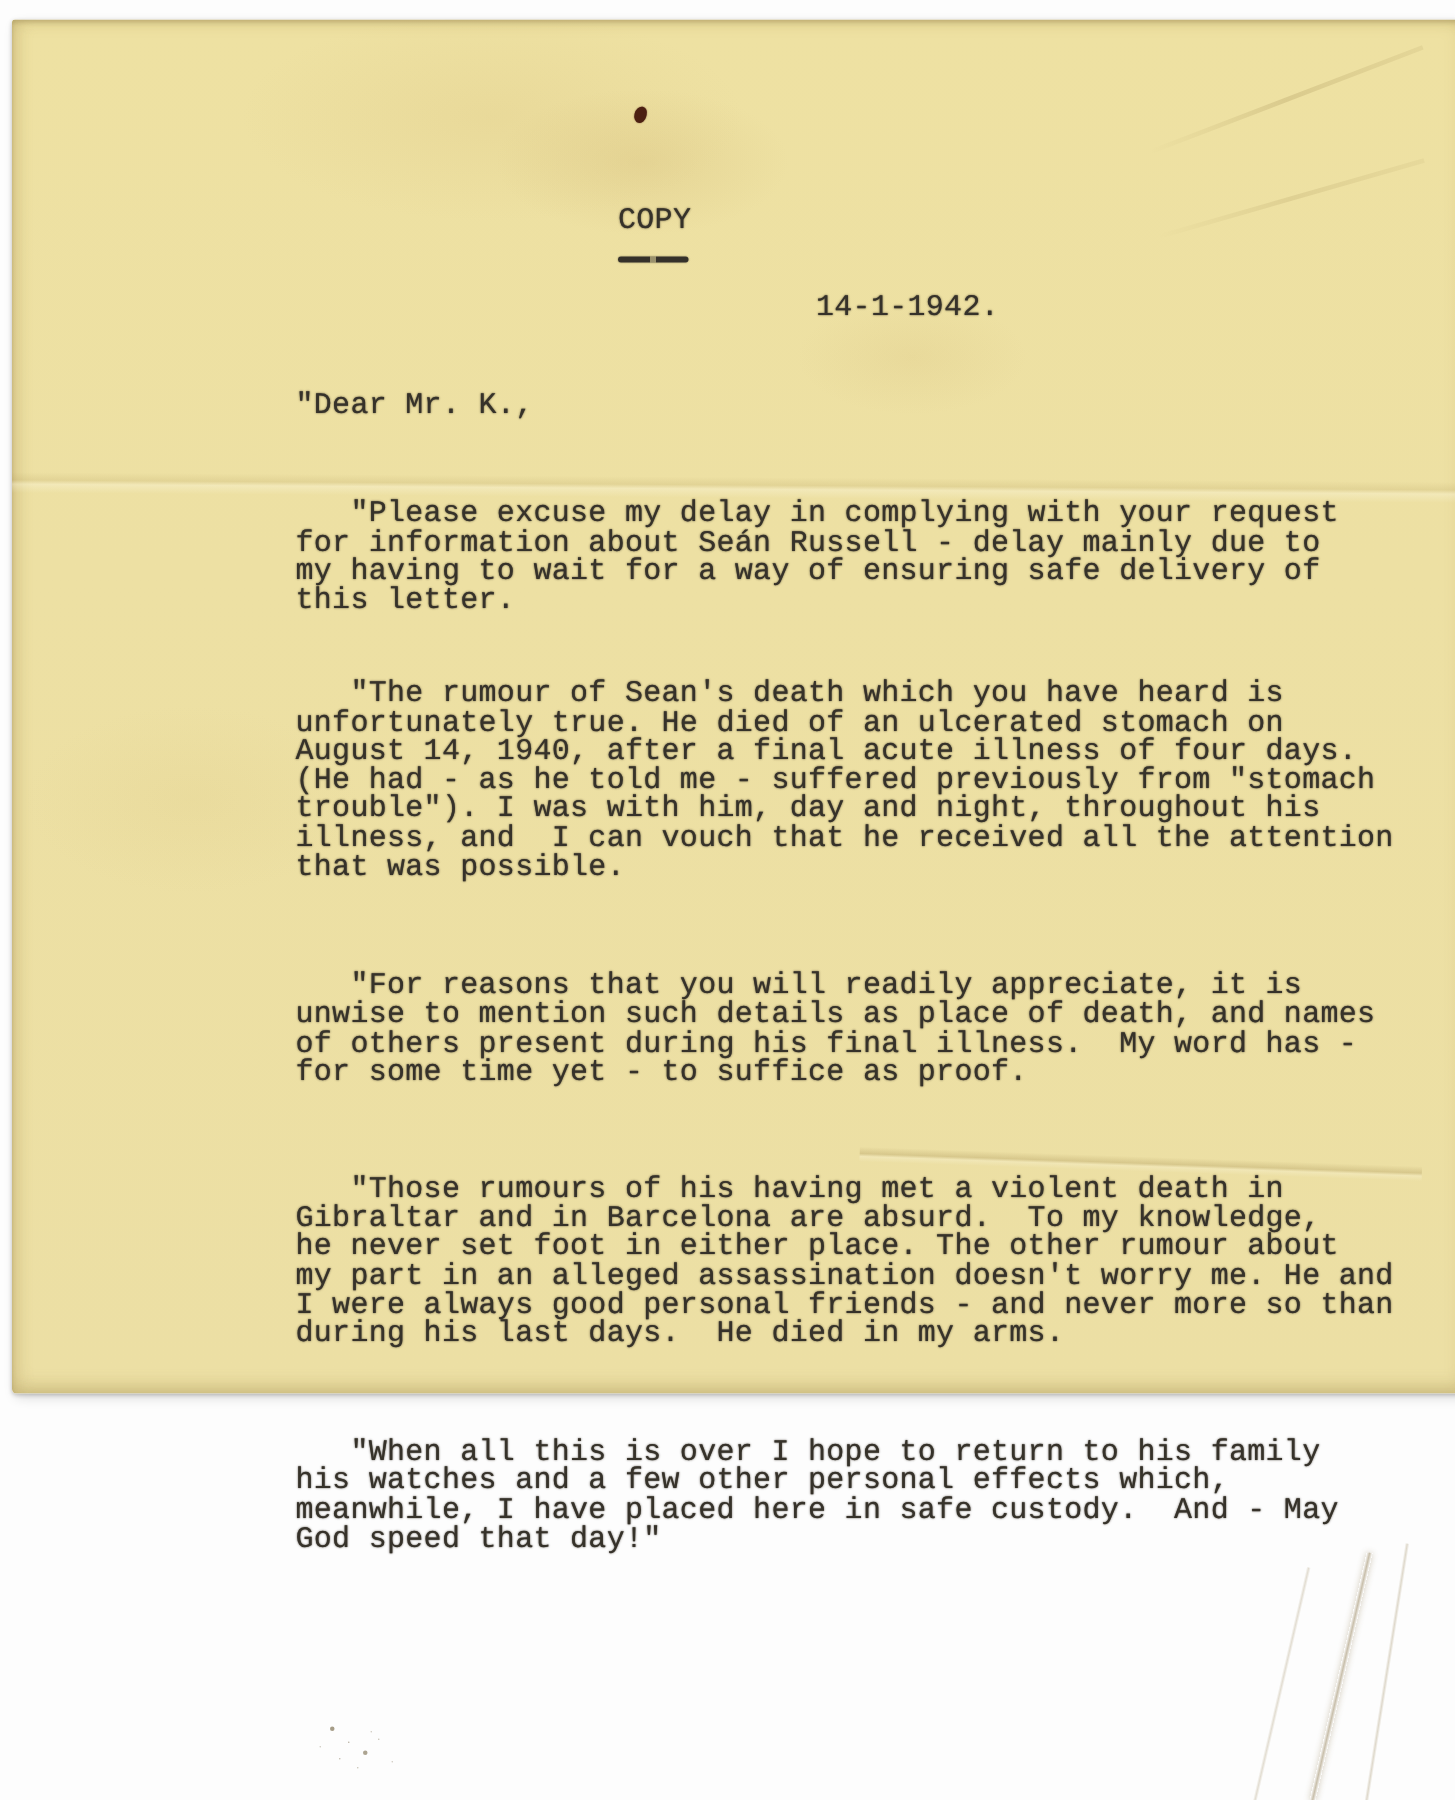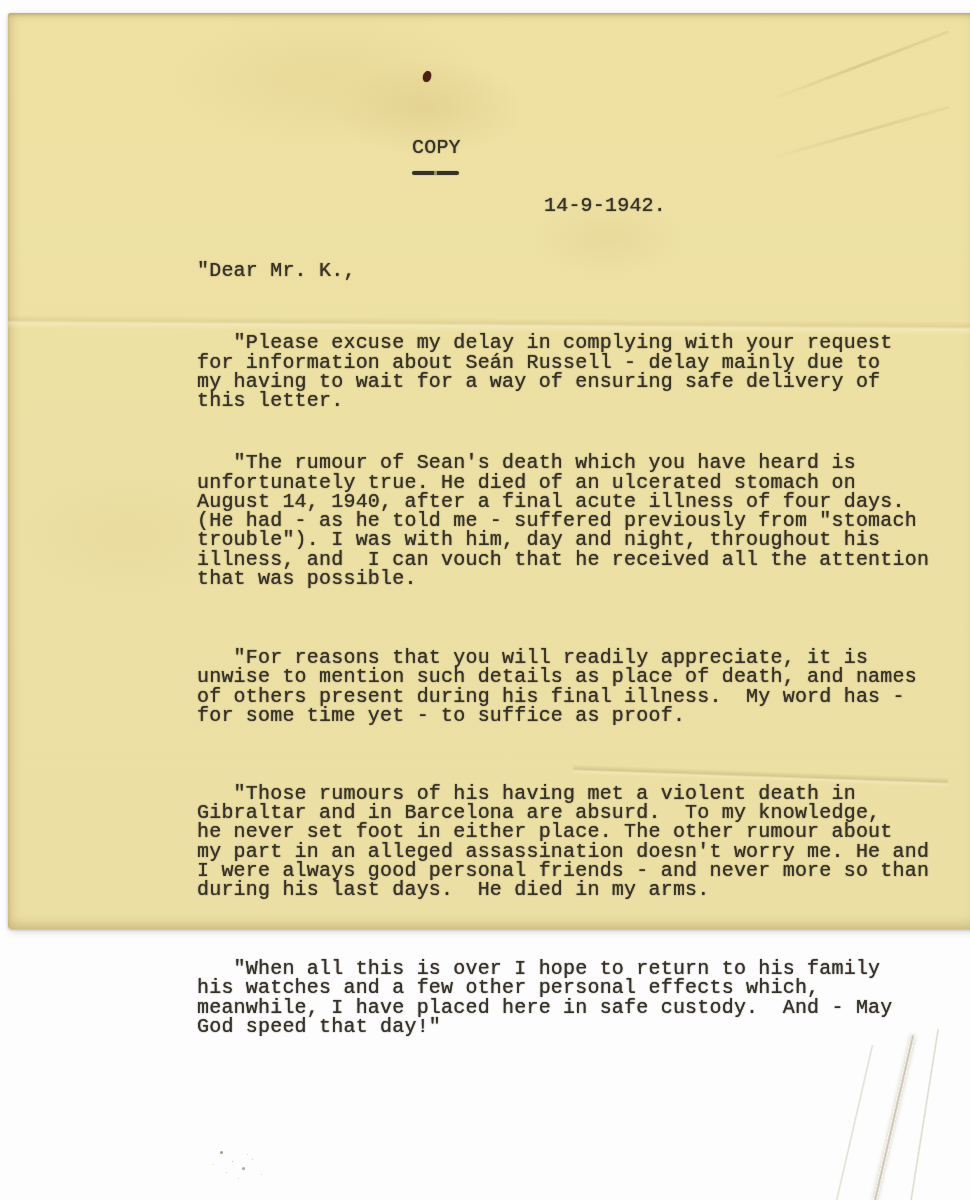--- a/index.html
+++ b/index.html
@@ -139,21 +139,21 @@
     <div class="crease crease-d1"></div>
     <div class="crease crease-d2"></div>
     <div class="crease crease-d3"></div>
     <div class="crease crease-tr1"></div>
     <div class="crease crease-tr2"></div>
     <div class="ink-spot"></div>
     <div class="speckles"></div>
 
     <div class="type copy-heading">COPY</div>
     <div class="copy-underline"></div>
-    <div class="type date-line">14-9-1942.</div>
+    <div class="type date-line">14-1-1942.</div>
 
     <div class="type body-col">
       <div class="para">"Dear Mr. K.,</div>
       <div class="para para-gap-first">   "Please excuse my delay in complying with your request
 for information about Seán Russell - delay mainly due to
 my having to wait for a way of ensuring safe delivery of
 this letter.</div>
       <div class="para para-flush">   "The rumour of Sean's death which you have heard is
 unfortunately true. He died of an ulcerated stomach on
 August 14, 1940, after a final acute illness of four days.

